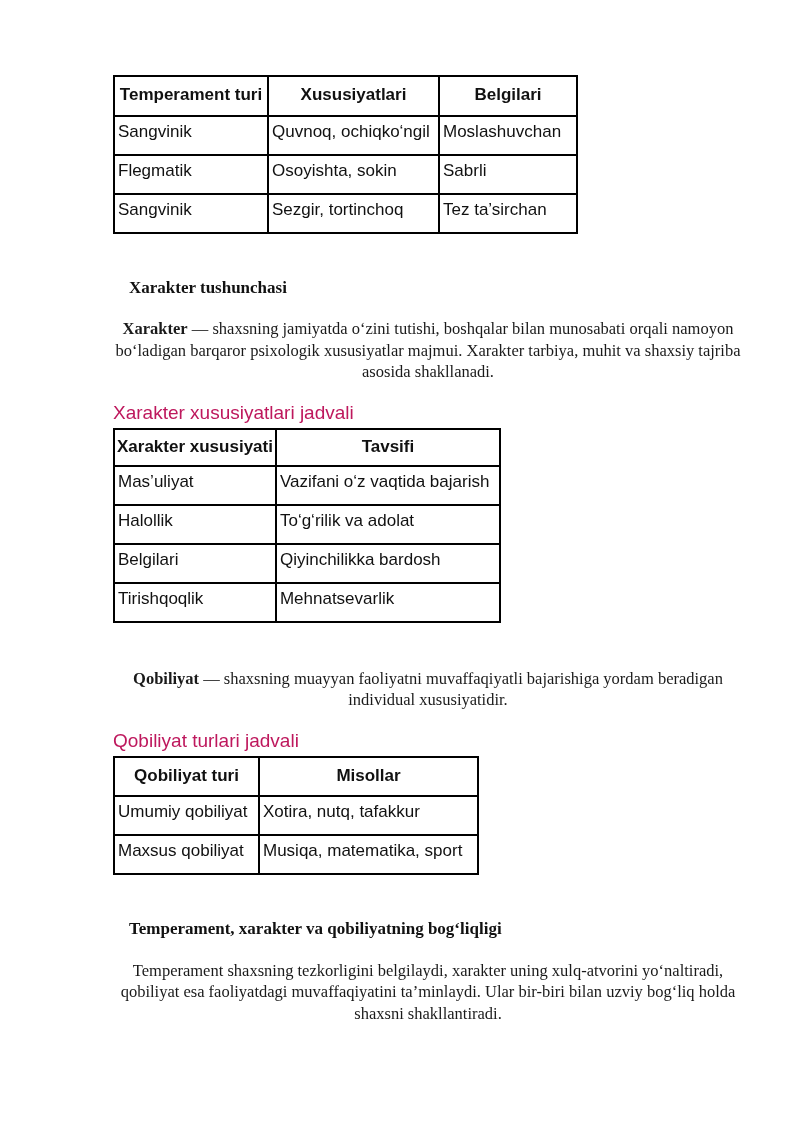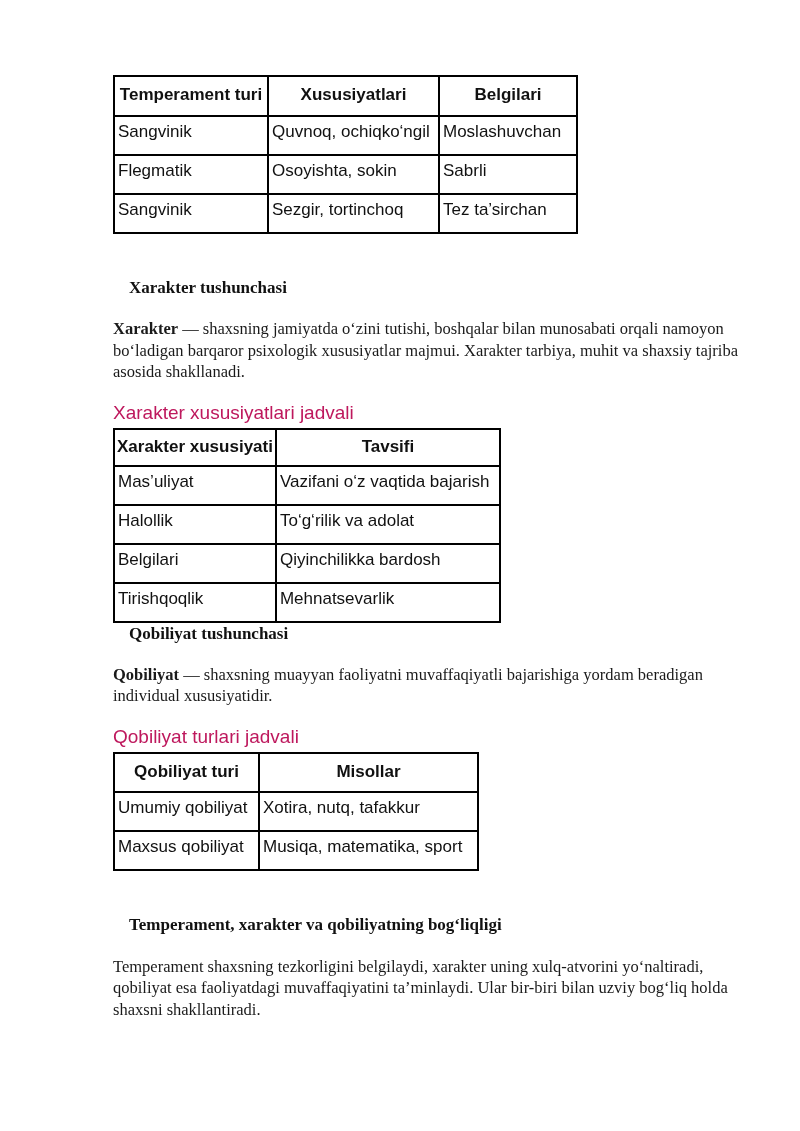--- a/index.html
+++ b/index.html
@@ -34,40 +34,41 @@
     text-align: center;
     height: 40px;
     padding: 8px 2px 0 2px;
   }
   table.doc-table td {
     text-align: left;
     height: 39px;
     padding: 5px 2px 0 3px;
   }
   #table-temperament { margin-bottom: 43px; }
-  #table-xarakter    { }
+  #table-xarakter    { margin-bottom: 45px; }
   #table-qobiliyat   { margin-bottom: 43px; }
   #table-xarakter th { height: 37px; padding-top: 7px; }
   #table-qobiliyat th { height: 39px; border-radius: 6px; }
 
   
   .serif-h {
     font-family: "Liberation Serif", serif;
     font-size: 17px;
     font-weight: bold;
     color: #111111;
     line-height: 21px;
     margin-bottom: 20px;
     margin-left: 16px;
   }
   .body-p {
     font-size: 16.5px;
     line-height: 21.5px;
     width: 630px;
     margin-bottom: 18px;
+    text-align: center;
   }
   .body-p strong { font-weight: bold; }
   .blue-h {
     font-family: "Liberation Sans", sans-serif;
     font-size: 19px;
     font-weight: 400;
     color: #be185d;
     line-height: 24px;
     margin-bottom: 3px;
   }
@@ -140,21 +141,20 @@
         <td>Belgilari</td>
         <td>Qiyinchilikka bardosh</td>
       </tr>
       <tr>
         <td>Tirishqoqlik</td>
         <td>Mehnatsevarlik</td>
       </tr>
     </tbody>
   </table>
 
-  <h3 class="serif-h">Qobiliyat tushunchasi</h3>
   <p class="body-p" id="para-qobiliyat"><strong>Qobiliyat</strong><span> — shaxsning muayyan faoliyatni muvaffaqiyatli bajarishiga yordam beradigan individual xususiyatidir.</span></p>
 
   <h2 class="blue-h">Qobiliyat turlari jadvali</h2>
 
   <table class="doc-table" id="table-qobiliyat">
     <colgroup>
         <col style="width:145px">
         <col style="width:219px">
       </colgroup>
     <thead>

